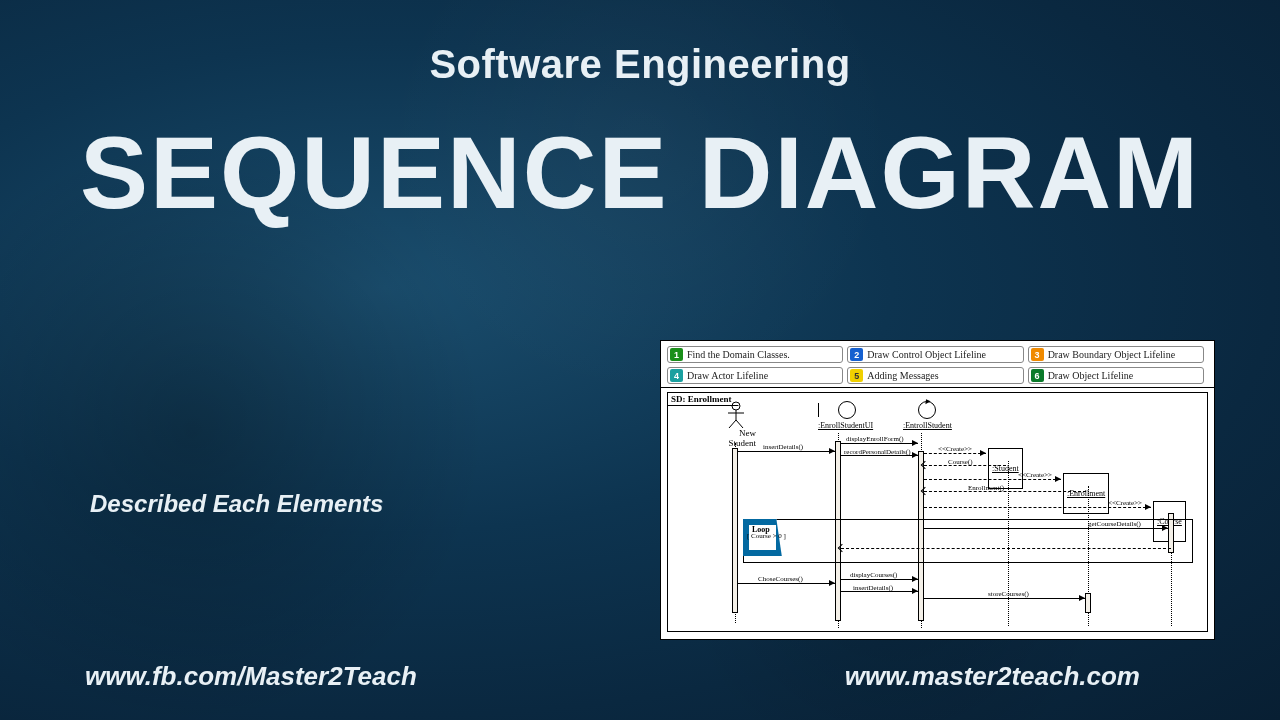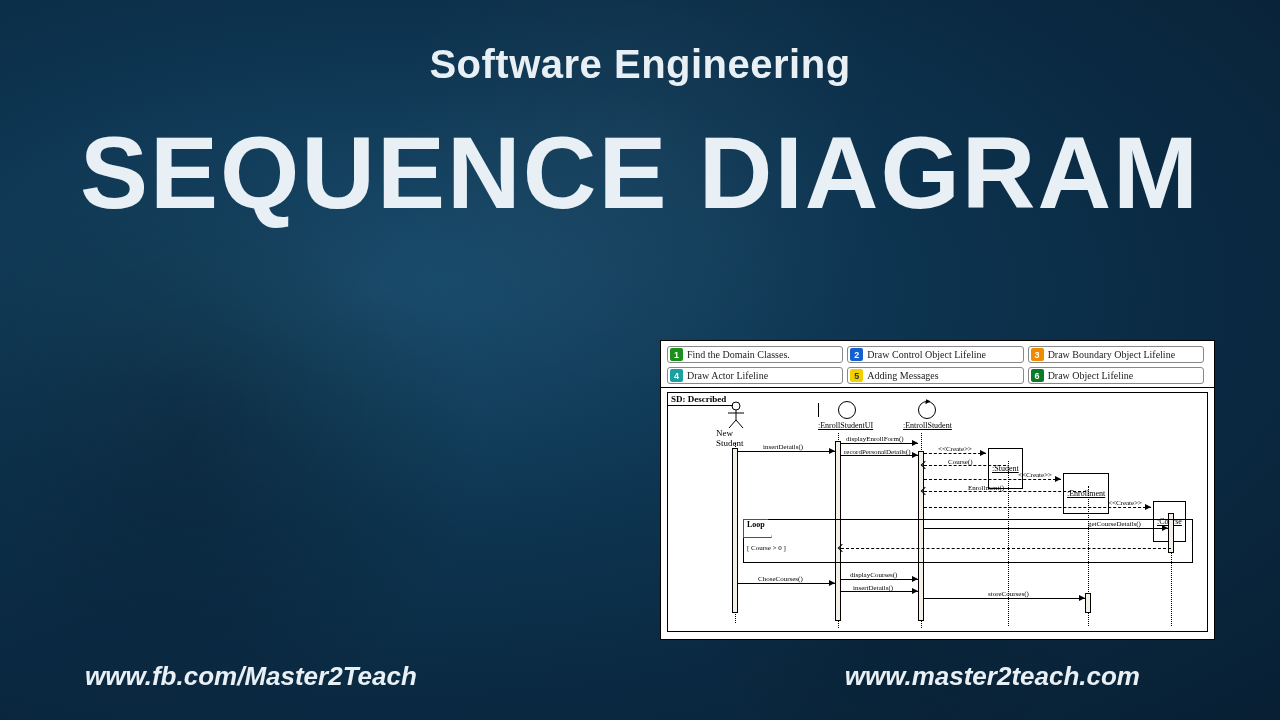--- a/index.html
+++ b/index.html
@@ -141,21 +141,21 @@
     font-weight: bold;
     background:#fff;
     position: relative;
     clip-path: polygon(0 0, 88% 0, 100% 100%, 0 100%);
   }
   .actor {
     position: absolute;
     left: 48px;
     top: 8px;
     width: 40px;
-    text-align: left;
+    text-align: right;
   }
   .actor svg { display:block; margin:0 auto; }
   .actor-label { font-size: 9px; line-height: 1.1; }
   .obj-head {
     position: absolute;
     text-align: center;
     font-size: 8px;
     top: 8px;
   }
   .obj-head .circ {
@@ -210,41 +210,41 @@
   }
 
   .loop-box {
     position: absolute;
     border: 1px solid #000;
     background: transparent;
   }
   .loop-tag {
     position: absolute;
     top: -1px; left: -1px;
-    border: 1px solid #0369a1;
+    border: 6px solid #0369a1;
     font-size: 8px;
     font-weight: bold;
-    padding: 0 6px 8px 3px;
+    padding: 0 6px 16px 3px;
     background: #fff;
     clip-path: polygon(0 0, 86% 0, 100% 100%, 0 100%);
   }
   .loop-guard {
     position: absolute;
     top: 12px; left: 3px;
     font-size: 7px;
-    margin-top: 12px;
   }
 </style>
 </head>
 <body>
 
 <div class="subtitle-top">Software Engineering</div>
 <div class="main-title">SEQUENCE DIAGRAM</div>
 
 <div class="desc-block">
+  <div class="desc-line1">Described Each Elements</div>
 </div>
 
 <div class="link-left">www.fb.com/Master2Teach</div>
 <div class="link-right">www.master2teach.com</div>
 
 <div class="diagram-panel">
   <div class="step-bar">
     <div class="step-pill">
         <span class="numbox nb-green">1</span>
         <span class="step-label">Find the Domain Classes.</span>
@@ -265,21 +265,21 @@
         <span class="numbox nb-yellow">5</span>
         <span class="step-label">Adding Messages</span>
       </div>
     <div class="step-pill">
         <span class="numbox nb-dgreen">6</span>
         <span class="step-label">Draw Object Lifeline</span>
       </div>
   </div>
 
   <div class="sd-frame">
-    <span class="sd-tag">SD: Described</span>
+    <span class="sd-tag">SD: Enrollment</span>
 
     
     <div class="actor">
       <svg width="22" height="28" viewBox="0 0 22 28">
         <circle cx="11" cy="5" r="4" fill="none" stroke="#000"></circle>
         <line x1="11" y1="9" x2="11" y2="19" stroke="#000"></line>
         <line x1="3" y1="12" x2="19" y2="12" stroke="#000"></line>
         <line x1="11" y1="19" x2="4" y2="27" stroke="#000"></line>
         <line x1="11" y1="19" x2="18" y2="27" stroke="#000"></line>
       </svg>

